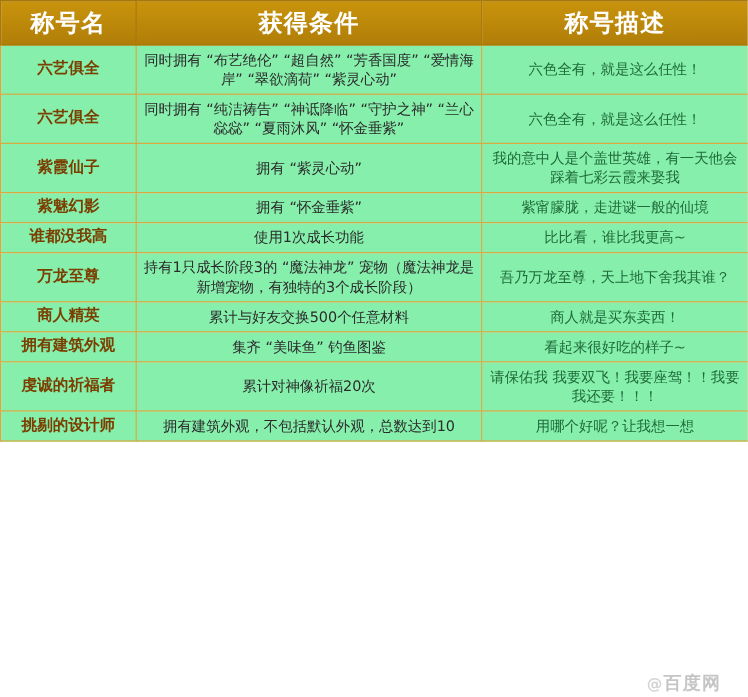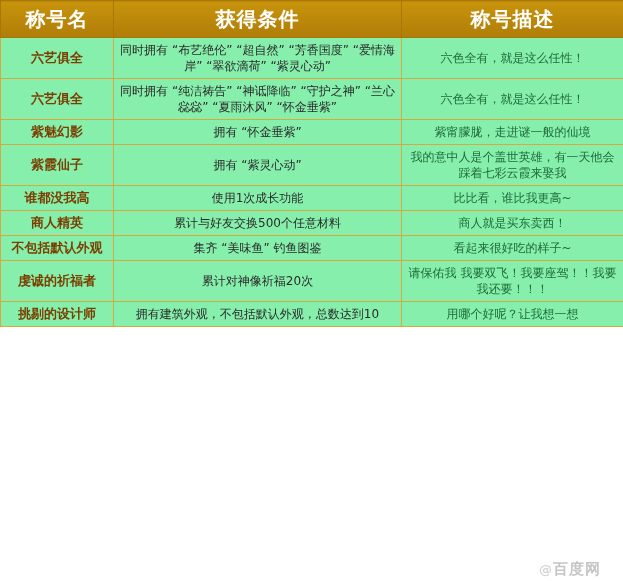--- a/index.html
+++ b/index.html
@@ -90,41 +90,46 @@
       <td class="col-name">六艺俱全</td>
       <td class="col-cond">同时拥有 “布艺绝伦” “超自然” “芳香国度” “爱情海岸” “翠欲滴荷” “紫灵心动”</td>
       <td class="col-desc">六色全有，就是这么任性！</td>
     </tr>
     <tr>
       <td class="col-name">六艺俱全</td>
       <td class="col-cond">同时拥有 “纯洁祷告” “神诋降临” “守护之神” “兰心惢惢” “夏雨沐风” “怀金垂紫”</td>
       <td class="col-desc">六色全有，就是这么任性！</td>
     </tr>
     <tr>
+      <td class="col-name">紫霞仙子</td>
+      <td class="col-cond">拥有 “紫灵心动”</td>
+      <td class="col-desc">我的意中人是个盖世英雄，有一天他会踩着七彩云霞来娶我</td>
+    </tr>
+    <tr>
       <td class="col-name">紫魅幻影</td>
       <td class="col-cond">拥有 “怀金垂紫”</td>
       <td class="col-desc">紫甯朦胧，走进谜一般的仙境</td>
-    </tr>
-    <tr>
-      <td class="col-name">紫霞仙子</td>
-      <td class="col-cond">拥有 “紫灵心动”</td>
-      <td class="col-desc">我的意中人是个盖世英雄，有一天他会踩着七彩云霞来娶我</td>
     </tr>
     <tr>
       <td class="col-name">谁都没我高</td>
       <td class="col-cond">使用1次成长功能</td>
       <td class="col-desc">比比看，谁比我更高~</td>
     </tr>
     <tr>
+      <td class="col-name">万龙至尊</td>
+      <td class="col-cond">持有1只成长阶段3的 “魔法神龙” 宠物（魔法神龙是新增宠物，有独特的3个成长阶段）</td>
+      <td class="col-desc">吾乃万龙至尊，天上地下舍我其谁？</td>
+    </tr>
+    <tr>
       <td class="col-name">商人精英</td>
       <td class="col-cond">累计与好友交换500个任意材料</td>
       <td class="col-desc">商人就是买东卖西！</td>
     </tr>
     <tr>
-      <td class="col-name">不包括默认外观</td>
+      <td class="col-name">拥有建筑外观</td>
       <td class="col-cond">集齐 “美味鱼” 钓鱼图鉴</td>
       <td class="col-desc">看起来很好吃的样子~</td>
     </tr>
     <tr>
       <td class="col-name">虔诚的祈福者</td>
       <td class="col-cond">累计对神像祈福20次</td>
       <td class="col-desc">请保佑我  我要双飞！我要座驾！！我要我还要！！！</td>
     </tr>
     <tr>
       <td class="col-name">挑剔的设计师</td>

